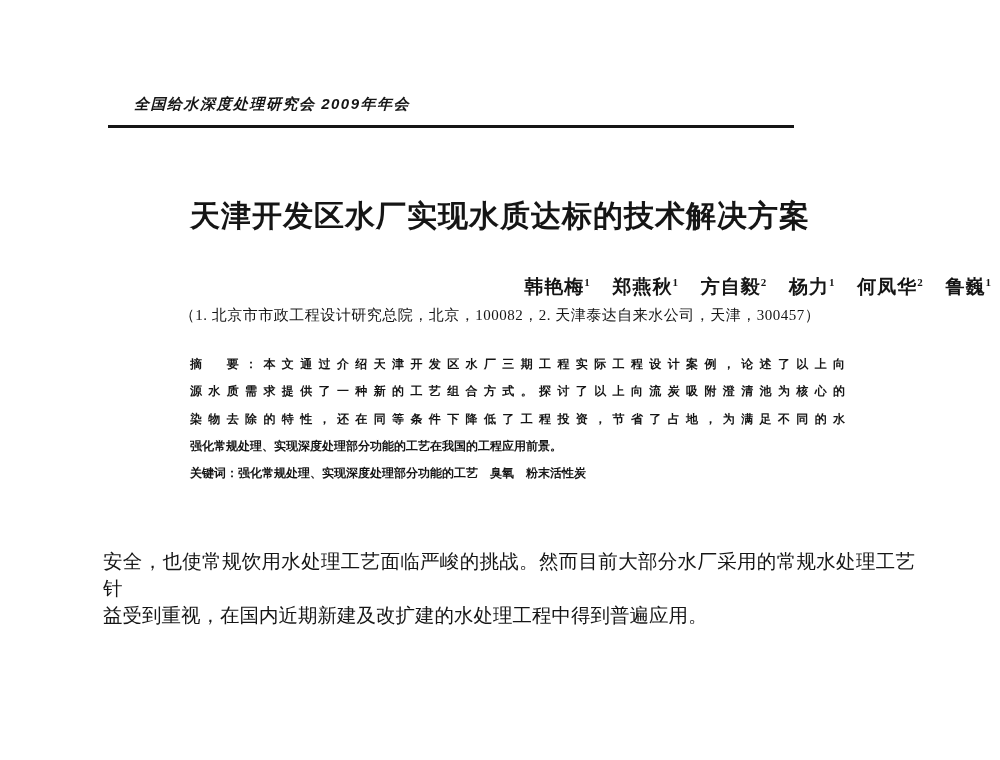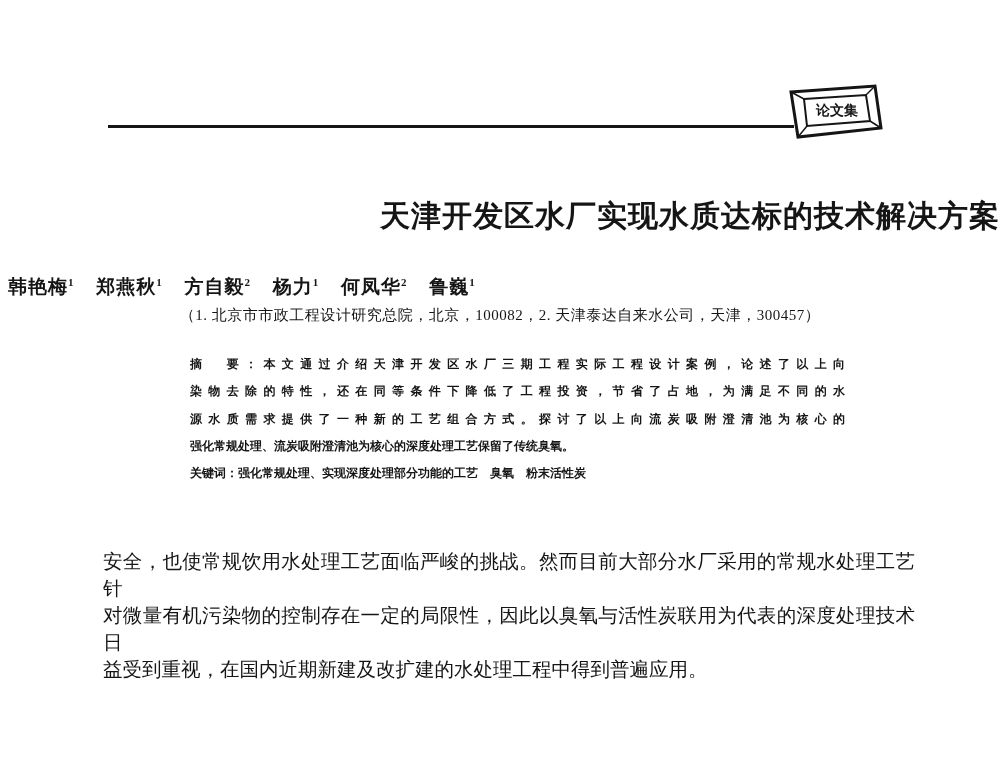--- a/index.html
+++ b/index.html
@@ -23,27 +23,27 @@
   .rule {
     position:absolute; left:108px; top:125px;
     width:686px; height:3px; background:#161616;
   }
   .stamp { position:absolute; left:787px; top:83px; width:98px; height:58px; }
   .stamp svg { display:block; }
 
   
   .title {
     position:absolute; left:0; right:0; top:196px;
-    text-align:right;
+    text-align:center;
     font-family:"Liberation Sans", sans-serif;
     font-weight:bold; font-size:30px; letter-spacing:1px;
   }
   .authors {
     position:absolute; left:0; right:0; top:274px;
-    text-align:left; font-size:19px; font-weight:600;
+    text-align:right; font-size:19px; font-weight:600;
     letter-spacing:1px;
   }
   .author { margin:0 8px; white-space:nowrap; }
   .author sup { font-size:11px; font-weight:600; }
   .affil {
     position:absolute; left:0; right:0; top:306px;
     text-align:center; font-size:15px; font-weight:400;
     letter-spacing:0.5px;
   }
 
@@ -60,57 +60,46 @@
     position:absolute; left:103px; top:548px; width:812px;
     font-size:19.5px; line-height:27px;
   }
   .indent { text-indent:2em; }
 </style>
 </head>
 <body>
 
 <div class="page">
 
+  <div class="conf">全国给水深度处理研究会 2009年年会</div>
   <div class="rule"></div>
 
-  <div class="stamp">
-    <svg width="98" height="58" viewBox="0 0 98 58">
-      <polygon points="4,9 88,3 94,45 11,54" fill="none" stroke="#151515" stroke-width="3"></polygon>
-      <polygon points="17,16 79,12 83,38 20,43" fill="none" stroke="#151515" stroke-width="2"></polygon>
-      <line x1="4" y1="9" x2="17" y2="16" stroke="#151515" stroke-width="1.5"></line>
-      <line x1="88" y1="3" x2="79" y2="12" stroke="#151515" stroke-width="1.5"></line>
-      <line x1="94" y1="45" x2="83" y2="38" stroke="#151515" stroke-width="1.5"></line>
-      <line x1="11" y1="54" x2="20" y2="43" stroke="#151515" stroke-width="1.5"></line>
-      <text x="50" y="32" text-anchor="middle" font-size="14" font-weight="bold" font-family="Liberation Sans, sans-serif" fill="#151515">论文集</text>
-    </svg>
-  </div>
 
   <div class="title">天津开发区水厂实现水质达标的技术解决方案</div>
 
   <div class="authors">
     <span class="author"><span>韩艳梅</span><sup>1</sup></span>
     <span class="author"><span>郑燕秋</span><sup>1</sup></span>
     <span class="author"><span>方自毅</span><sup>2</sup></span>
     <span class="author"><span>杨力</span><sup>1</sup></span>
     <span class="author"><span>何凤华</span><sup>2</sup></span>
     <span class="author"><span>鲁巍</span><sup>1</sup></span>
   </div>
 
   <div class="affil">（1. 北京市市政工程设计研究总院，北京，100082，2. 天津泰达自来水公司，天津，300457）</div>
 
   <div class="abstract">
     <div class="line">摘　要：本文通过介绍天津开发区水厂三期工程实际工程设计案例，论述了以上向</div>
+    <div class="line">源水质需求提供了一种新的工艺组合方式。探讨了以上向流炭吸附澄清池为核心的</div>
     <div class="line">染物去除的特性，还在同等条件下降低了工程投资，节省了占地，为满足不同的水</div>
-    <div class="line">源水质需求提供了一种新的工艺组合方式。探讨了以上向流炭吸附澄清池为核心的</div>
-    <div class="line no-j">强化常规处理、流炭吸附澄清池为核心的深度处理工艺保留了传统臭氧。</div>
+    <div class="line no-j">强化常规处理、实现深度处理部分功能的工艺在我国的工程应用前景。</div>
     <div class="line no-j">关键词：强化常规处理、实现深度处理部分功能的工艺　臭氧　粉末活性炭</div>
   </div>
 
   <div class="body-text">
     <div class="para p1">
       <div class="line">安全，也使常规饮用水处理工艺面临严峻的挑战。然而目前大部分水厂采用的常规水处理工艺针</div>
-      <div class="line">对微量有机污染物的控制存在一定的局限性，因此以臭氧与活性炭联用为代表的深度处理技术日</div>
       <div class="line no-j">益受到重视，在国内近期新建及改扩建的水处理工程中得到普遍应用。</div>
     </div>
 
   </div>
 
 </div>
 
 </body></html>

